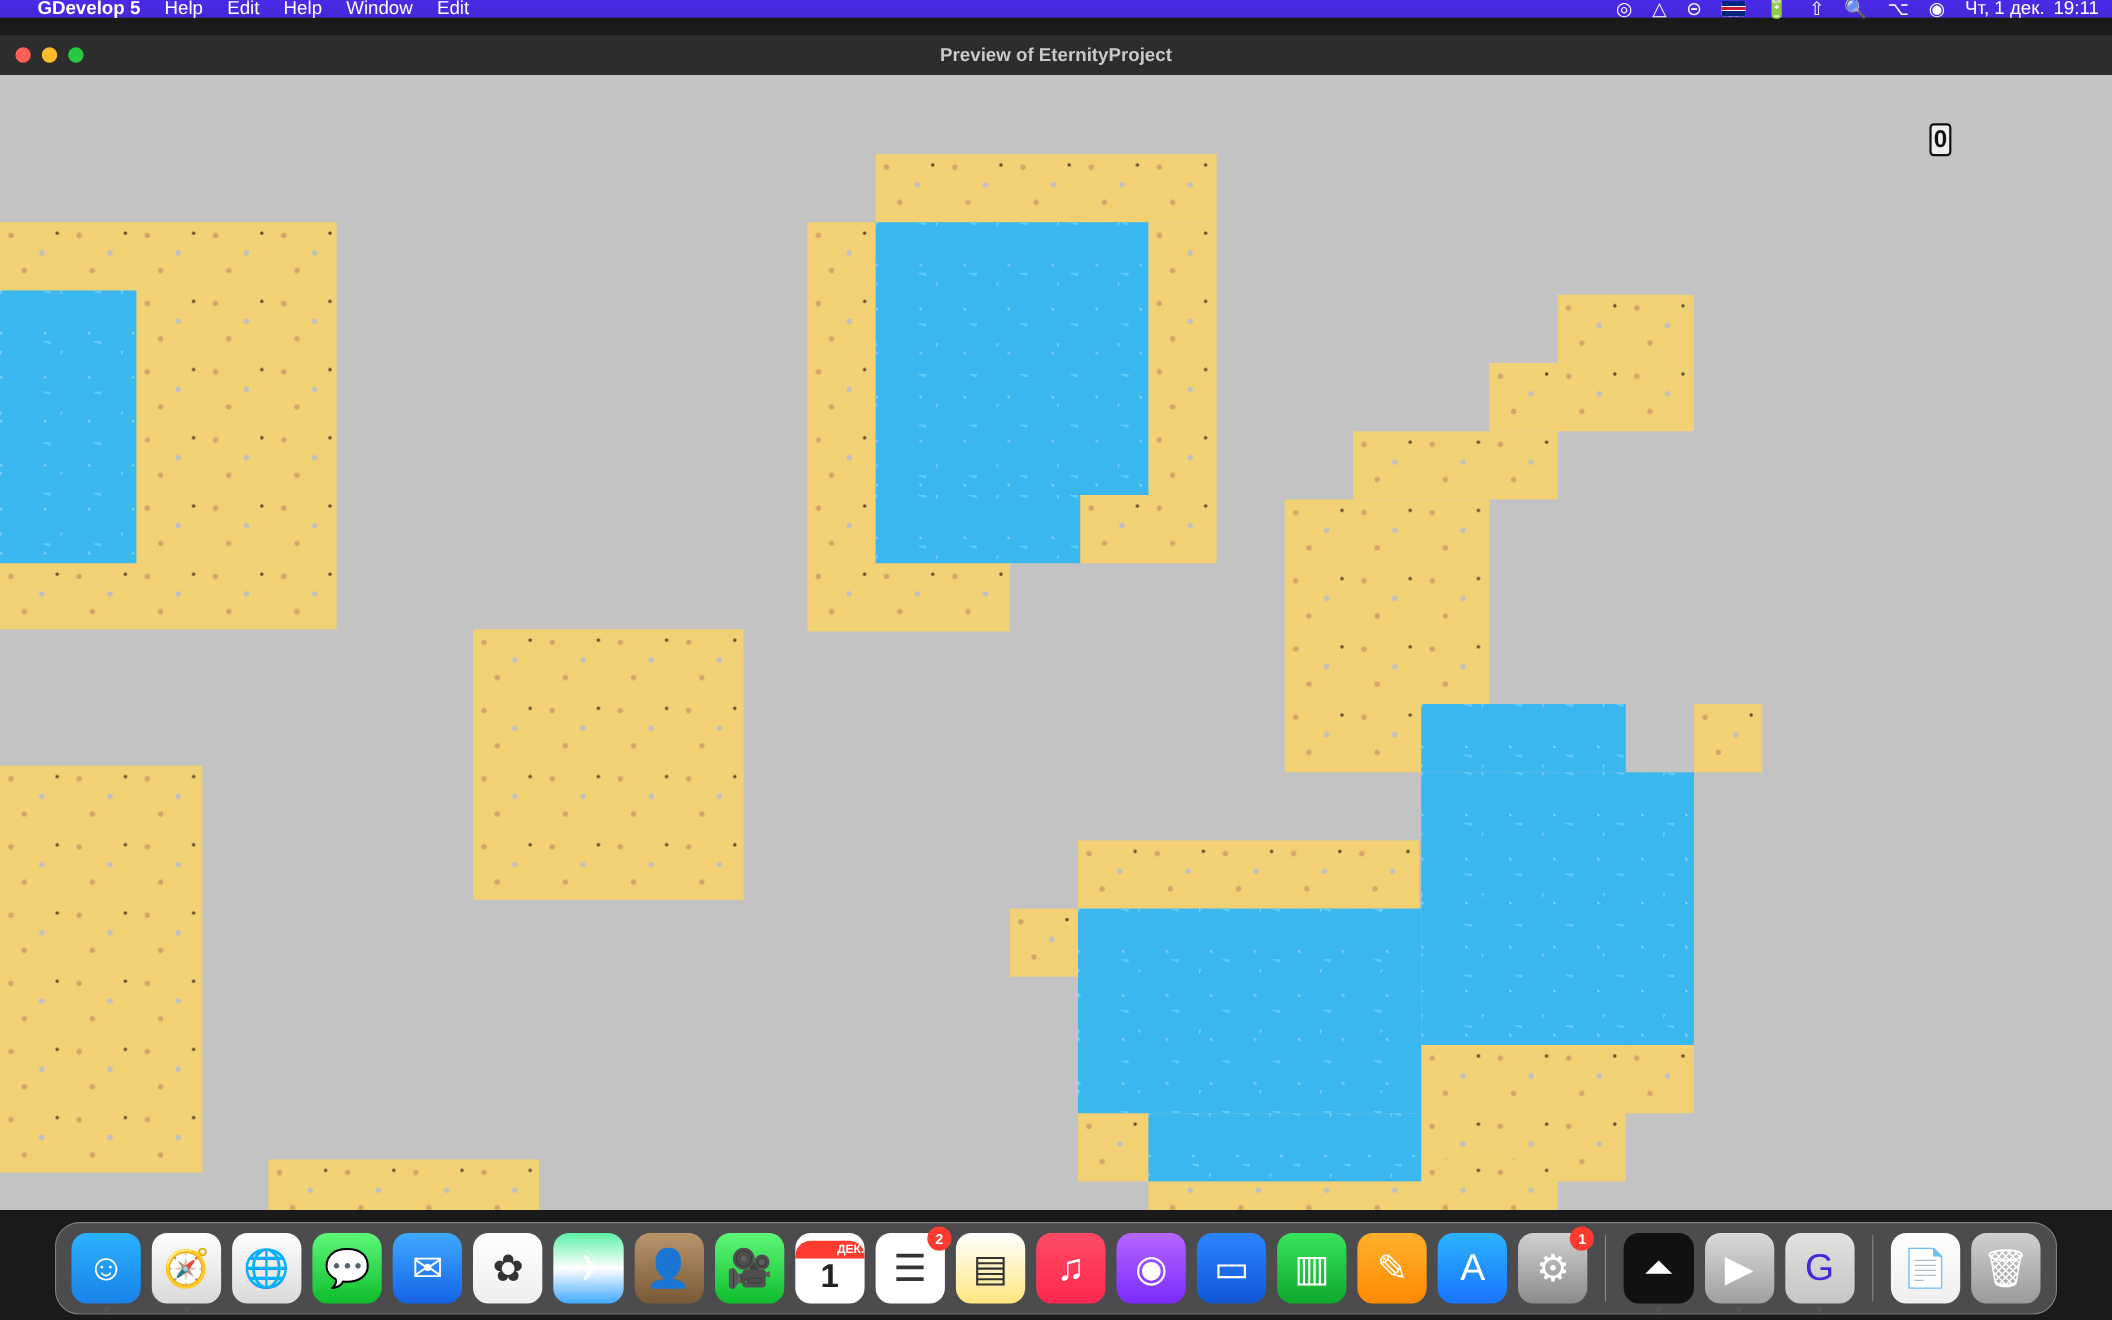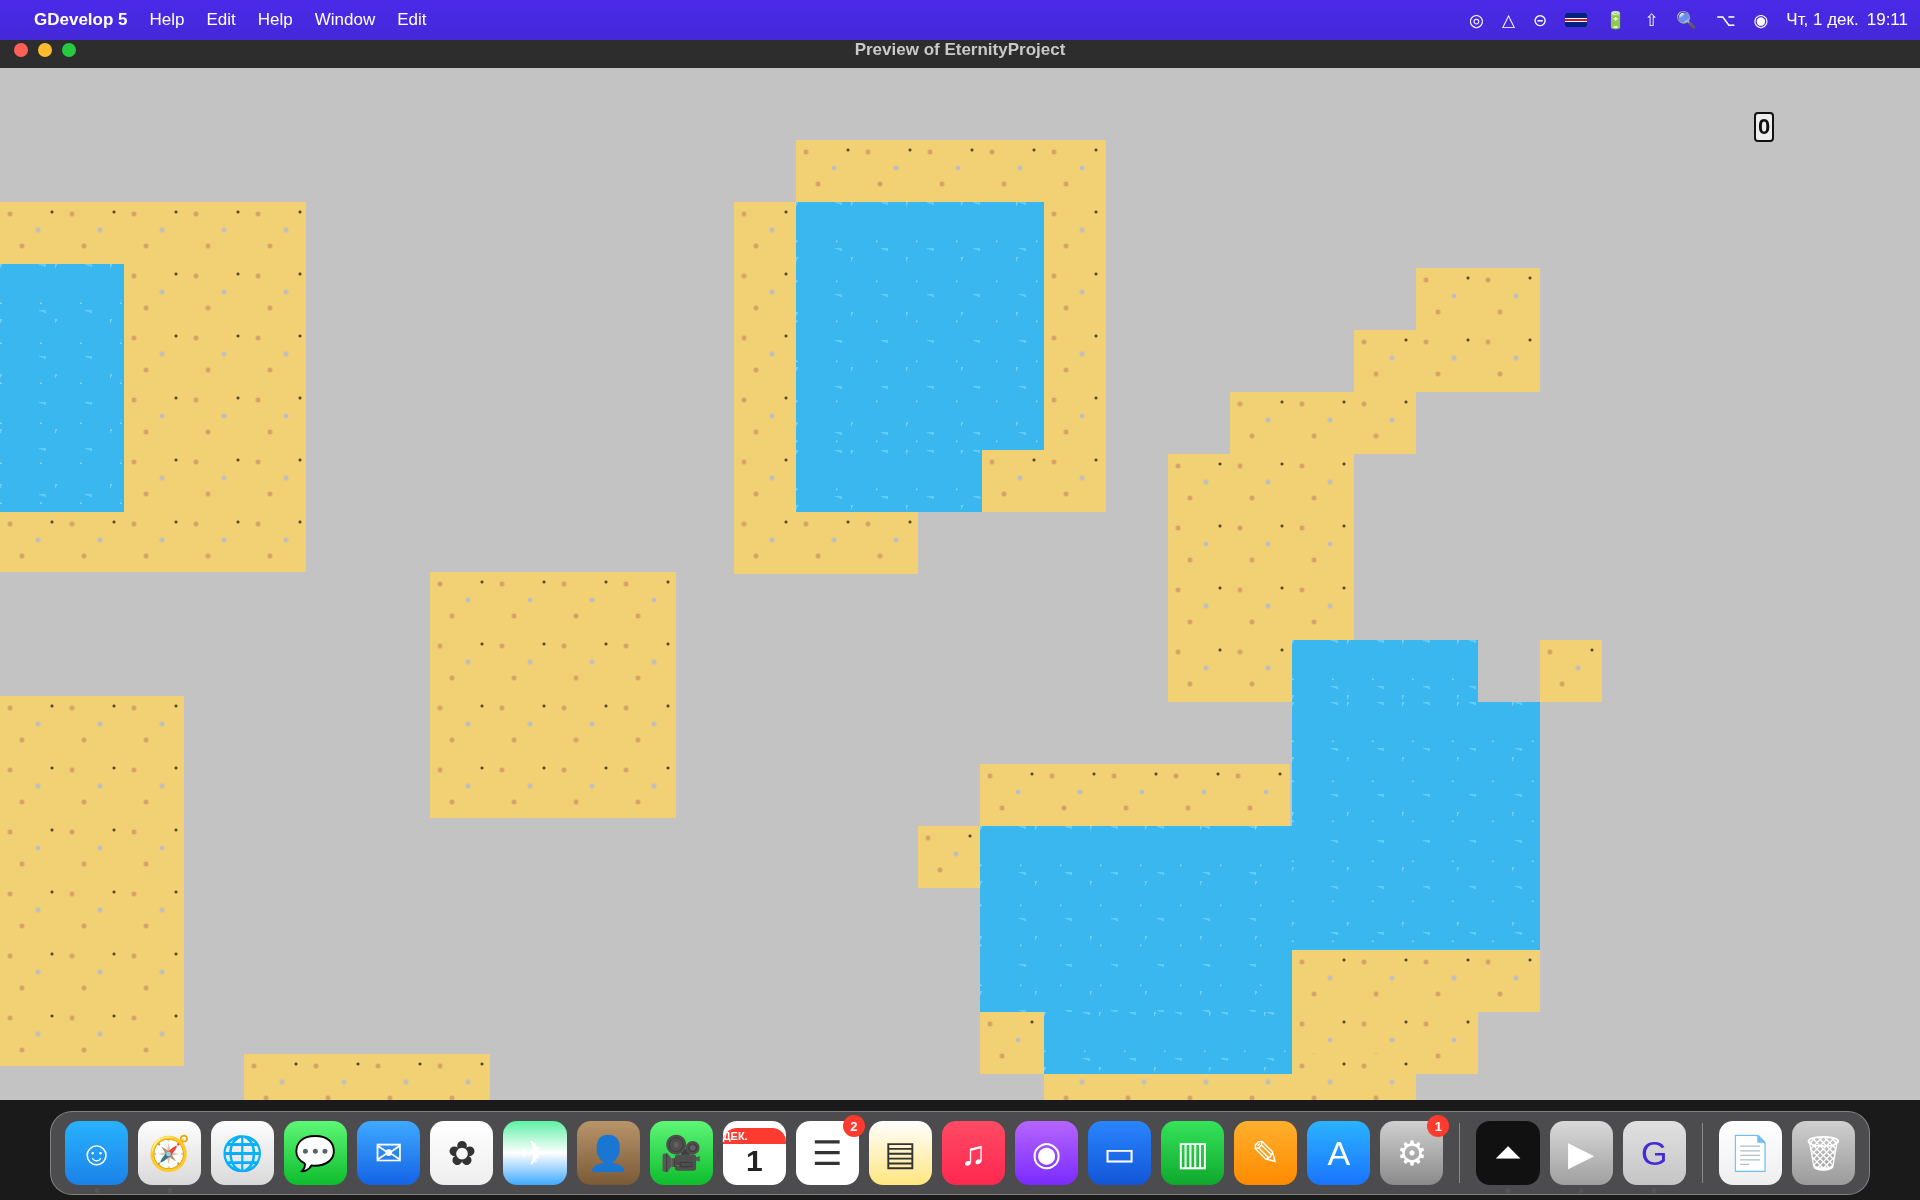--- a/index.html
+++ b/index.html
@@ -1,18 +1,18 @@
 <!DOCTYPE html>
 <html><head>
 <meta charset="utf-8">
 <style>
   * { margin: 0; padding: 0; box-sizing: border-box; font-family: -apple-system, "Helvetica Neue", Arial, sans-serif; }
   body { width: 1920px; height: 1200px; background: #1a1a1a; overflow: hidden; position: relative; }
   
-  .menubar { position:absolute; top:0; left:0; right:0; height:40px; background: linear-gradient(#4a2ae8,#4528d9); display:flex; align-items:center; color:#fff; font-size:17px; padding:0 12px; z-index:100; }
+  .menubar { position:absolute; top:0; left:0; right:0; height:16px; background: linear-gradient(#4a2ae8,#4528d9); display:flex; align-items:center; color:#fff; font-size:17px; padding:0 12px; z-index:100; }
   .menubar .left { display:flex; align-items:center; gap:22px; }
   .menubar .right { margin-left:auto; display:flex; align-items:center; gap:18px; }
   .apple-logo { font-size:20px; }
   .appname { font-weight:700; }
   .mb-item { cursor:default; }
   .mb-icon { font-size:17px; }
   .clock-block { display:flex; align-items:center; gap:8px; }
   .flag { width:22px; height:14px; background:
       linear-gradient(#fff,#fff);
       position:relative; border-radius:2px; overflow:hidden; }
@@ -50,21 +50,21 @@
           background:rgba(210,210,215,0.28); border:1px solid rgba(255,255,255,.3);
           border-radius:22px; display:flex; align-items:center; padding:0 14px; gap:10px;
           backdrop-filter:blur(4px); z-index:200; }
   .dock-icon { width:64px; height:64px; border-radius:14px; display:flex; align-items:center; justify-content:center; font-size:34px; color:#fff; position:relative; }
   .dock-gap { width:0; border-left:1px solid rgba(255,255,255,.35); height:60px; margin:0 6px; }
   .dot::after { content:""; position:absolute; bottom:-8px; left:50%; transform:translateX(-50%); width:5px; height:5px; border-radius:50%; background:#555; }
   .badge1::before { content:"1"; position:absolute; top:-6px; right:-6px; background:#ff3b30; color:#fff; width:22px; height:22px; border-radius:50%; display:flex; align-items:center; justify-content:center; font-size:13px; font-weight:600; }
   .badge2::before { content:"2"; position:absolute; top:-6px; right:-6px; background:#ff3b30; color:#fff; width:22px; height:22px; border-radius:50%; display:flex; align-items:center; justify-content:center; font-size:13px; font-weight:600; }
   
   .cal-tile { background:#fff; flex-direction:column; }
-  .cal-top { background:#ff3b30; color:#fff; width:100%; text-align:left; font-size:11px; font-weight:700; border-radius:14px 14px 0 0; padding:2px 0; }
+  .cal-top { background:#ff3b30; color:#fff; width:100%; text-align:right; font-size:11px; font-weight:700; border-radius:14px 14px 0 0; padding:2px 0; }
   .cal-num { color:#222; font-size:30px; font-weight:600; }
 </style>
 </head>
 <body>
 
 <div class="menubar">
   <div class="left">
     <span class="apple-logo"></span>
     <span class="appname mb-item">GDevelop 5</span>
     <span class="mb-item">Help</span>

